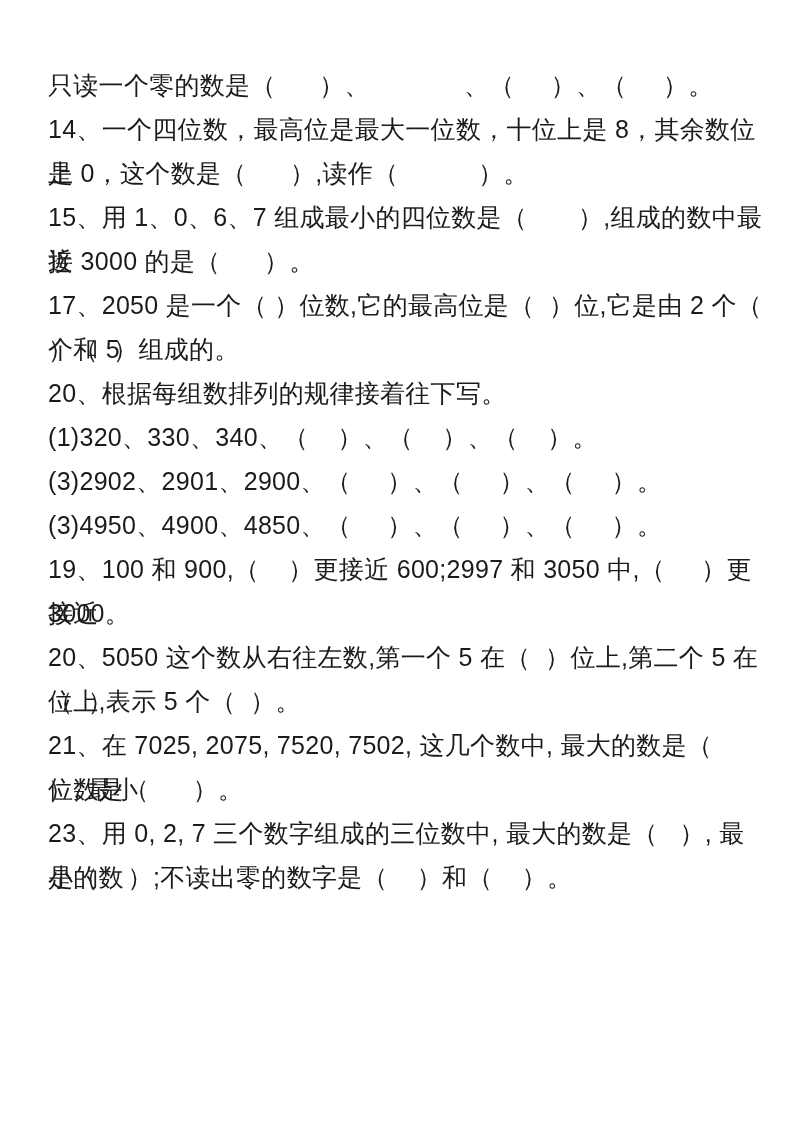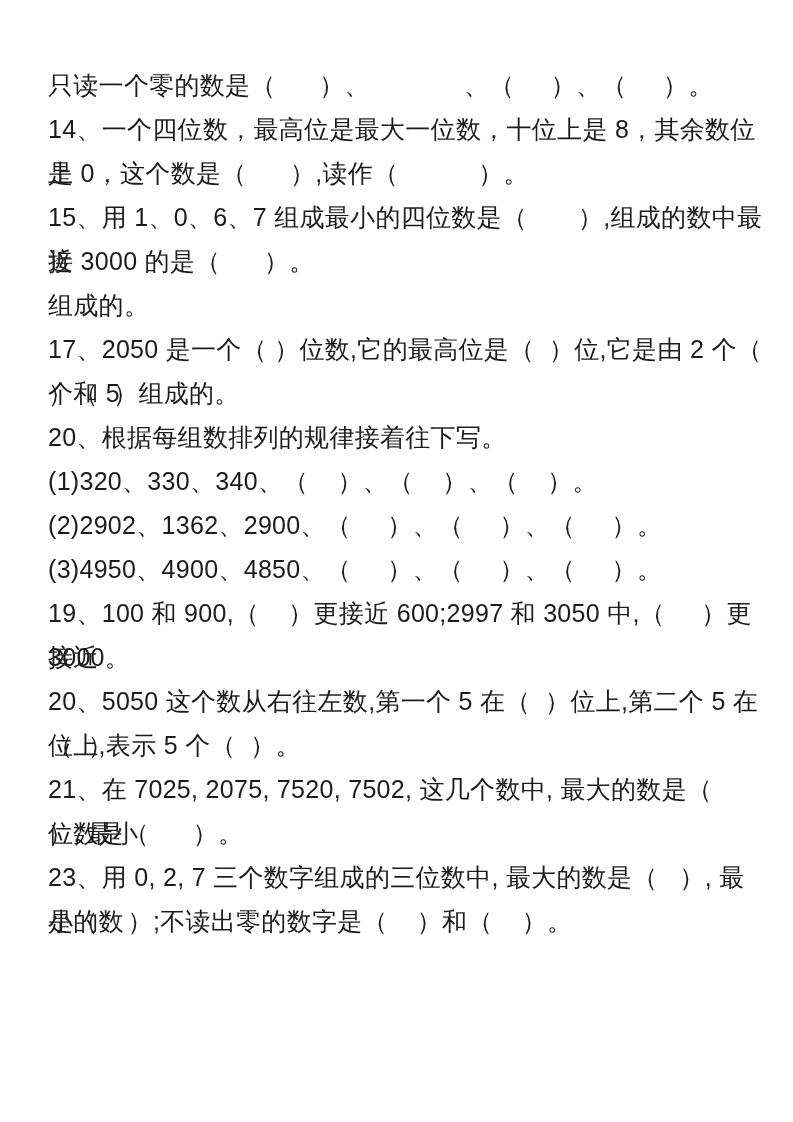--- a/index.html
+++ b/index.html
@@ -29,26 +29,25 @@
 </style>
 </head>
 <body style="background-color: rgb(255, 255, 255);">
 
 <div class="page" style="color: rgb(27, 27, 27); margin-top: 12px;">
   <div class="line">只读一个零的数是（      ）、             、（     ）、（     ）。</div>
   <div class="line">14、一个四位数，最高位是最大一位数，十位上是 8，其余数位上</div>
   <div class="line">是 0，这个数是（      ）,读作（           ）。</div>
   <div class="line">15、用 1、0、6、7 组成最小的四位数是（       ）,组成的数中最接</div>
   <div class="line">近 3000 的是（      ）。</div>
-  <div class="line">组成的。</div>
   <div class="line">17、2050 是一个（ ）位数,它的最高位是（  ）位,它是由 2 个（  ）和 5</div>
   <div class="line">个（  ）组成的。</div>
   <div class="line">20、根据每组数排列的规律接着往下写。</div>
   <div class="line">(1)320、330、340、（    ）、（    ）、（    ）。</div>
-  <div class="line">(2)2902、1362、2900、（     ）、（     ）、（     ）。</div>
+  <div class="line">(3)2902、2901、2900、（     ）、（     ）、（     ）。</div>
   <div class="line">(3)4950、4900、4850、（     ）、（     ）、（     ）。</div>
   <div class="line">19、100 和 900,（    ）更接近 600;2997 和 3050 中,（     ）更接近</div>
   <div class="line">3000。</div>
   <div class="line">20、5050 这个数从右往左数,第一个 5 在（  ）位上,第二个 5 在（  ）</div>
   <div class="line">位上,表示 5 个（  ）。</div>
   <div class="line">21、在 7025, 2075, 7520, 7502, 这几个数中, 最大的数是（      ）, 最小</div>
   <div class="line">位数是（      ）。</div>
   <div class="line">23、用 0, 2, 7 三个数字组成的三位数中, 最大的数是（   ）, 最小的数</div>
   <div class="line">是（    ）;不读出零的数字是（    ）和（    ）。</div>
 </div>

